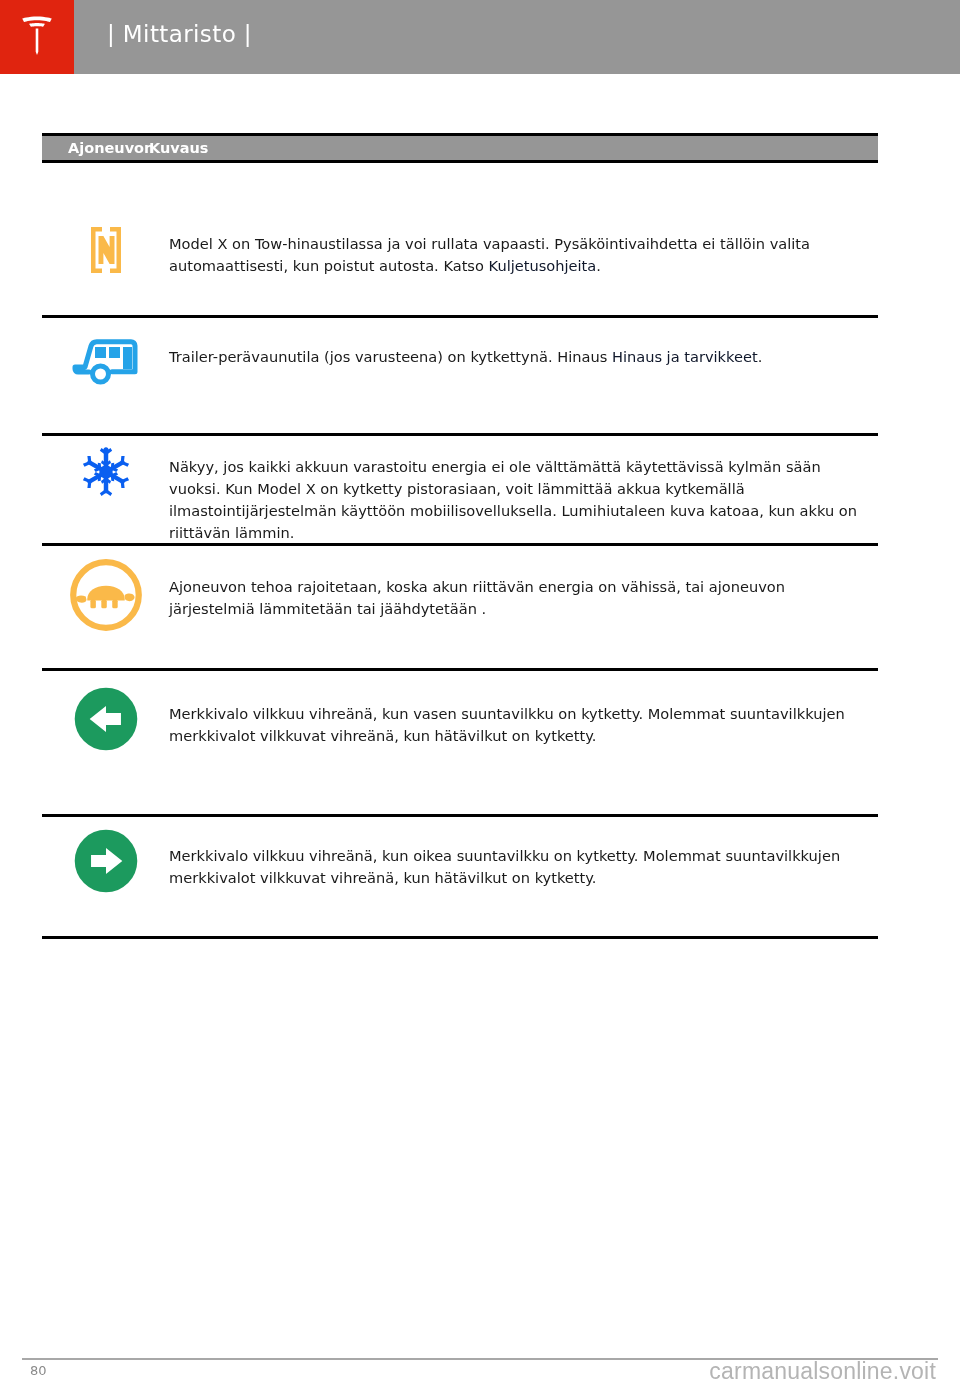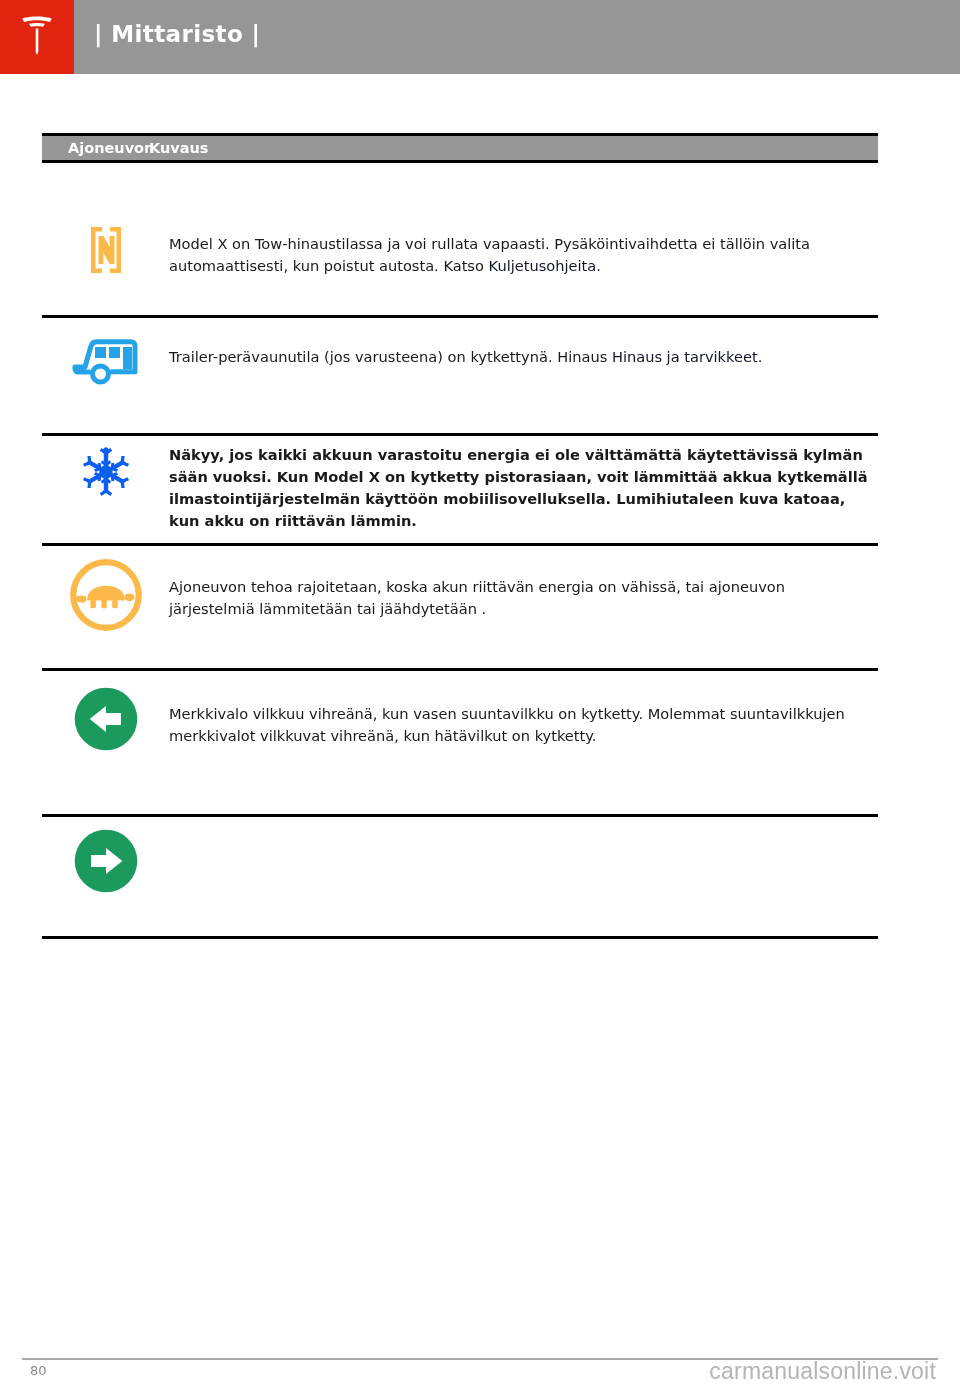--- a/index.html
+++ b/index.html
@@ -31,23 +31,23 @@
     background: #e0240f;
     display: flex;
     align-items: center;
     justify-content: center;
     flex: 0 0 auto;
   }
   .logo-box svg { display: block; }
   .header-title {
     color: #ffffff;
     font-size: 23px;
-    font-weight: 700;
+    font-weight: 400;
     letter-spacing: 0.4px;
-    padding-left: 20px;
+    padding-left: 33px;
     display: flex;
     align-items: center;
     line-height: 1;
     padding-bottom: 6px;
   }
 
   
   .table-wrap {
     position: absolute;
     left: 42px;
@@ -104,21 +104,21 @@
   .row-1 { height: 155px; }
   .row-1 .cell-icon { padding-top: 62px; }
   .row-1 .cell-desc { padding-top: 70px; }
 
   .row-2 { height: 118px; }
   .row-2 .cell-icon { padding-top: 15px; }
   .row-2 .cell-desc { padding-top: 28px; }
 
   .row-3 { height: 110px; }
   .row-3 .cell-icon { padding-top: 8px; }
-  .row-3 .cell-desc { padding-top: 8px; font-weight: bold; }
+  .row-3 .cell-desc { padding-top: 20px; }
 
   .row-4 { height: 125px; }
   .row-4 .cell-icon { padding-top: 10px; }
   .row-4 .cell-desc { padding-top: 30px; }
 
   .row-5 { height: 146px; }
   .row-5 .cell-icon { padding-top: 14px; }
   .row-5 .cell-desc { padding-top: 32px; }
 
   .row-6 { height: 122px; }
@@ -274,19 +274,20 @@
 
   <div class="row row-6">
     <div class="cell-icon">
       <span>
         <svg width="68" height="68" viewBox="0 0 100 100">
           <circle cx="50" cy="50" r="46" fill="#1c9a5e"></circle>
           <path fill="#ffffff" d="M74 50L50 31v10H28v18h22v10z"></path>
         </svg>
       </span>
     </div>
+    <div class="cell-desc">Merkkivalo vilkkuu vihreänä, kun oikea suuntavilkku on kytketty. Molemmat suuntavilkkujen merkkivalot vilkkuvat vihreänä, kun hätävilkut on kytketty.</div>
   </div>
 
 </div>
 
 <div class="footer-rule"></div>
 <div class="page-num">80</div>
 <div class="watermark">carmanualsonline.voit</div>
 
 </body></html>

